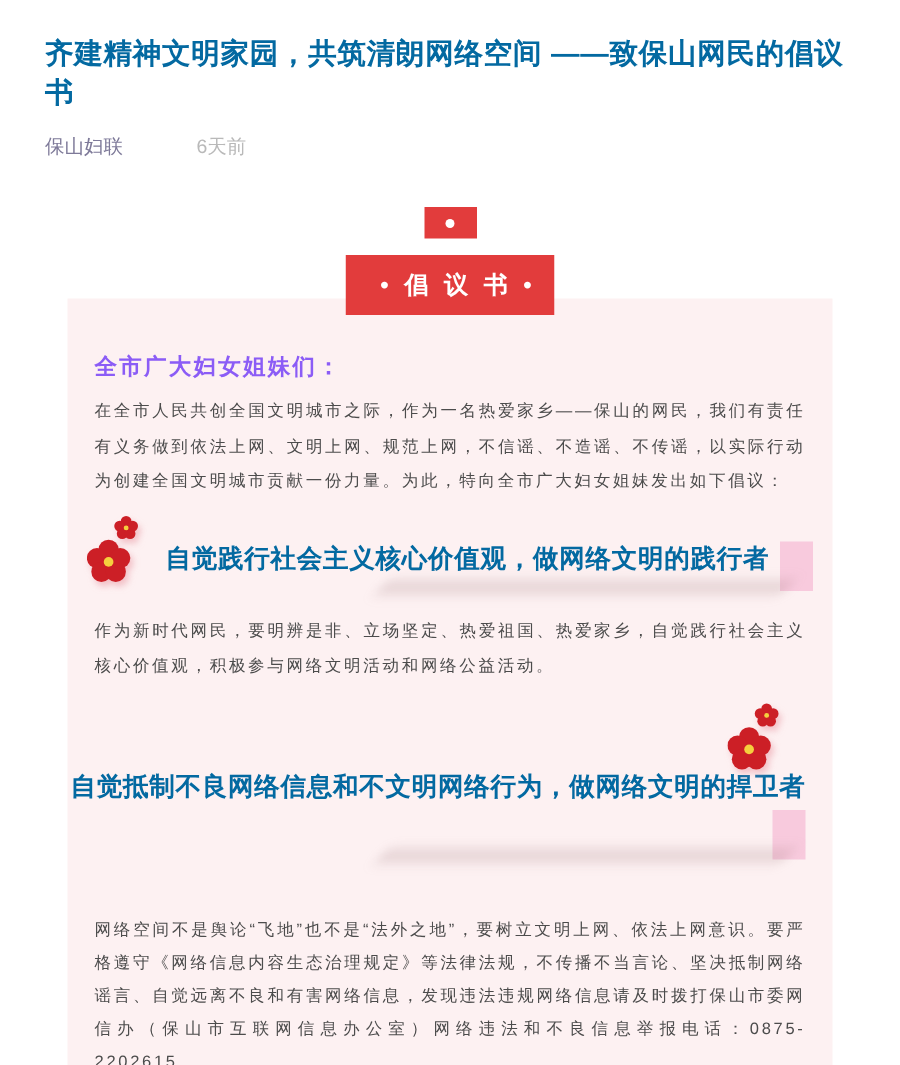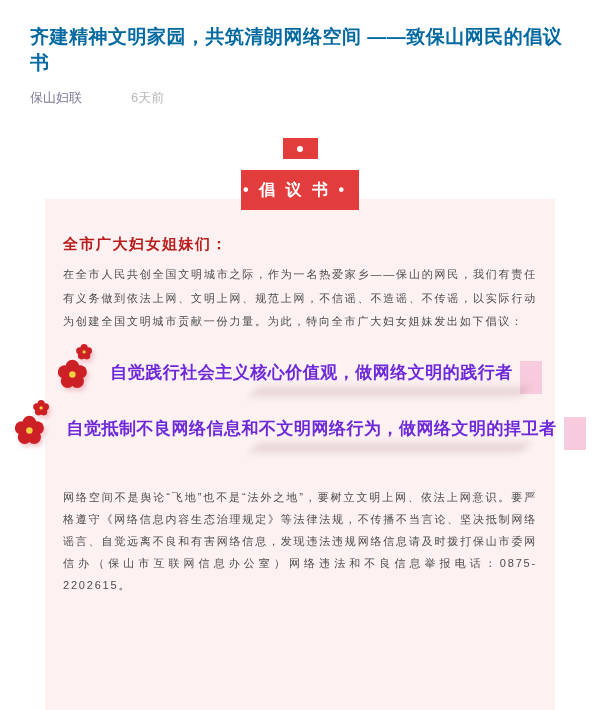--- a/index.html
+++ b/index.html
@@ -41,61 +41,61 @@
   .banner {
     position: absolute;
     top: -29px;
     left: 50%;
     transform: translateX(-50%);
     background: #e23c3c;
     color: #ffffff;
     font-weight: 700;
     font-size: 16px;
     letter-spacing: 3px;
-    padding: 10px 12px 9px 2px;
+    padding: 10px 12px 9px 23px;
     white-space: nowrap;
   }
 
   .salutation {
     font-size: 15px;
     font-weight: 700;
-    color: #b91c1c;
+    color: #8b5cf6;
     letter-spacing: 1.5px;
   }
 
   .body-text {
     margin-top: 9px;
     font-size: 11px;
     color: #4c4c4c;
     line-height: 23.5px;
     letter-spacing: 1.8px;
     text-align: justify;
   }
 
   .sec-row {
     position: relative;
     display: flex;
     align-items: flex-end;
     justify-content: center;
     margin-top: 8px;
   }
   .sec-row.first { margin-top: 8px; }
-  .sec-row.second { margin-top: 10px; }
+  .sec-row.second { margin-top: 10px; flex-direction: column; }
 
   .flower-icon {
     flex: 0 0 auto;
     margin-right: 16px;
     margin-bottom: -3px;
     filter: drop-shadow(2px 3px 2px rgba(235,160,170,0.6));
   }
 
   .sec-heading {
     font-size: 17px;
     font-weight: 700;
-    color: #6d28d9;
+    color: #0369a1;
     letter-spacing: 0.5px;
     padding-bottom: 4px;
     white-space: nowrap;
   }
 
   .pink-block {
     flex: 0 0 auto;
     width: 22px;
     height: 33px;
     background: #f8cadd;
@@ -157,20 +157,21 @@
             <circle cx="10.7" cy="43.3" r="7.5"></circle>
             <circle cx="21.3" cy="43.3" r="7.5"></circle>
             <circle cx="24.6" cy="33.2" r="7.5"></circle>
         </g>
         <circle cx="29" cy="10.8" r="1.8" fill="#f5d03e"></circle>
         <circle cx="16" cy="36" r="3.6" fill="#f5d03e"></circle>
       </svg>
       <span class="sec-heading">自觉践行社会主义核心价值观，做网络文明的践行者</span>
       <span class="pink-block"></span>
     </div>
+    <p class="body-text sec-body">作为新时代网民，要明辨是非、立场坚定、热爱祖国、热爱家乡，自觉践行社会主义核心价值观，积极参与网络文明活动和网络公益活动。</p>
 
     <div class="sec-row second">
       <svg class="flower-icon" width="36" height="49" viewBox="0 0 40 54">
         <g fill="#cc1f26">
           <circle cx="29" cy="6" r="4"></circle>
             <circle cx="24.2" cy="9.5" r="4"></circle>
             <circle cx="26.1" cy="15.1" r="4"></circle>
             <circle cx="31.9" cy="15.1" r="4"></circle>
             <circle cx="33.8" cy="9.5" r="4"></circle>
           <circle cx="16" cy="27" r="7.5"></circle>

